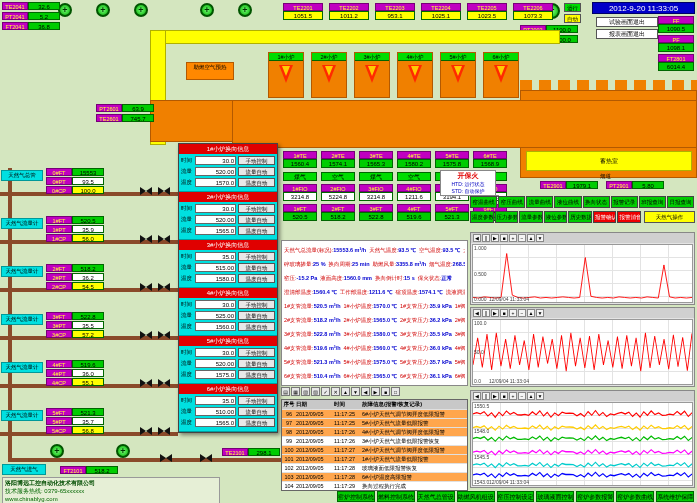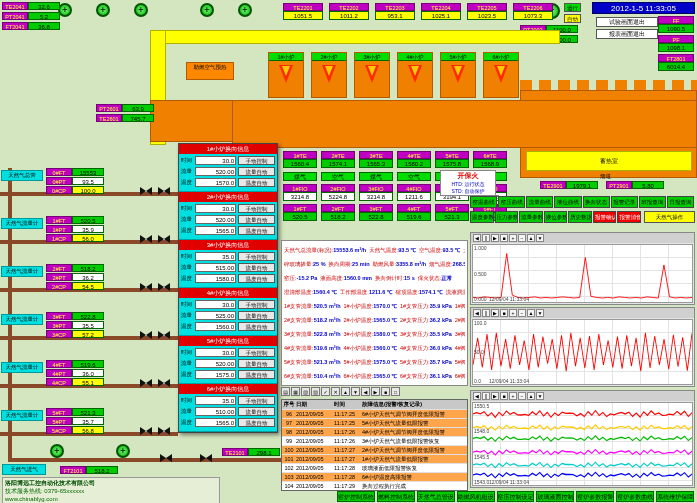--- a/index.html
+++ b/index.html
@@ -152,21 +152,21 @@
   .bbrow { position:absolute; left:337px; top:491px; width:359px; display:flex; }
   .bbtn { flex:1; background:#00cc00; border:1px solid #006600; font-size:6px; height:11px;
           line-height:10px; text-align:center; margin-right:2px; cursor:pointer; overflow:hidden;
           white-space:nowrap; }
 </style>
 </head>
 <body>
 
 <div id="canvas">
 
-  <div class="datetime">2012-1-5 11:33:05</div>
+  <div class="datetime">2012-9-20 11:33:05</div>
   <div class="exit-btn" style="left:596px;top:17px;">试验画面退出</div>
   <div class="exit-btn" style="left:596px;top:29px;">报表画面退出</div>
 
   <div class="fan" style="left:58px;top:3px;"></div>
   <div class="fan" style="left:96px;top:3px;"></div>
   <div class="fan" style="left:134px;top:3px;"></div>
   <div class="fan" style="left:200px;top:3px;"></div>
   <div class="fan" style="left:238px;top:3px;"></div>
   <div class="fan" style="left:544px;top:3px;width:16px;height:16px;"></div>
   <div class="fan" style="left:50px;top:444px;"></div>

